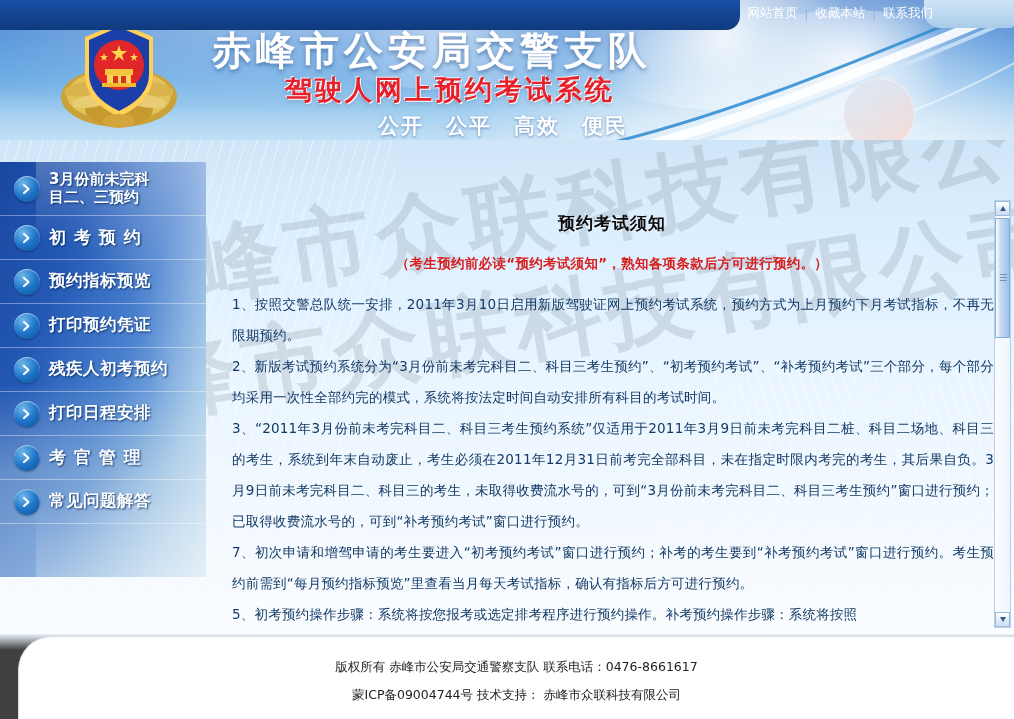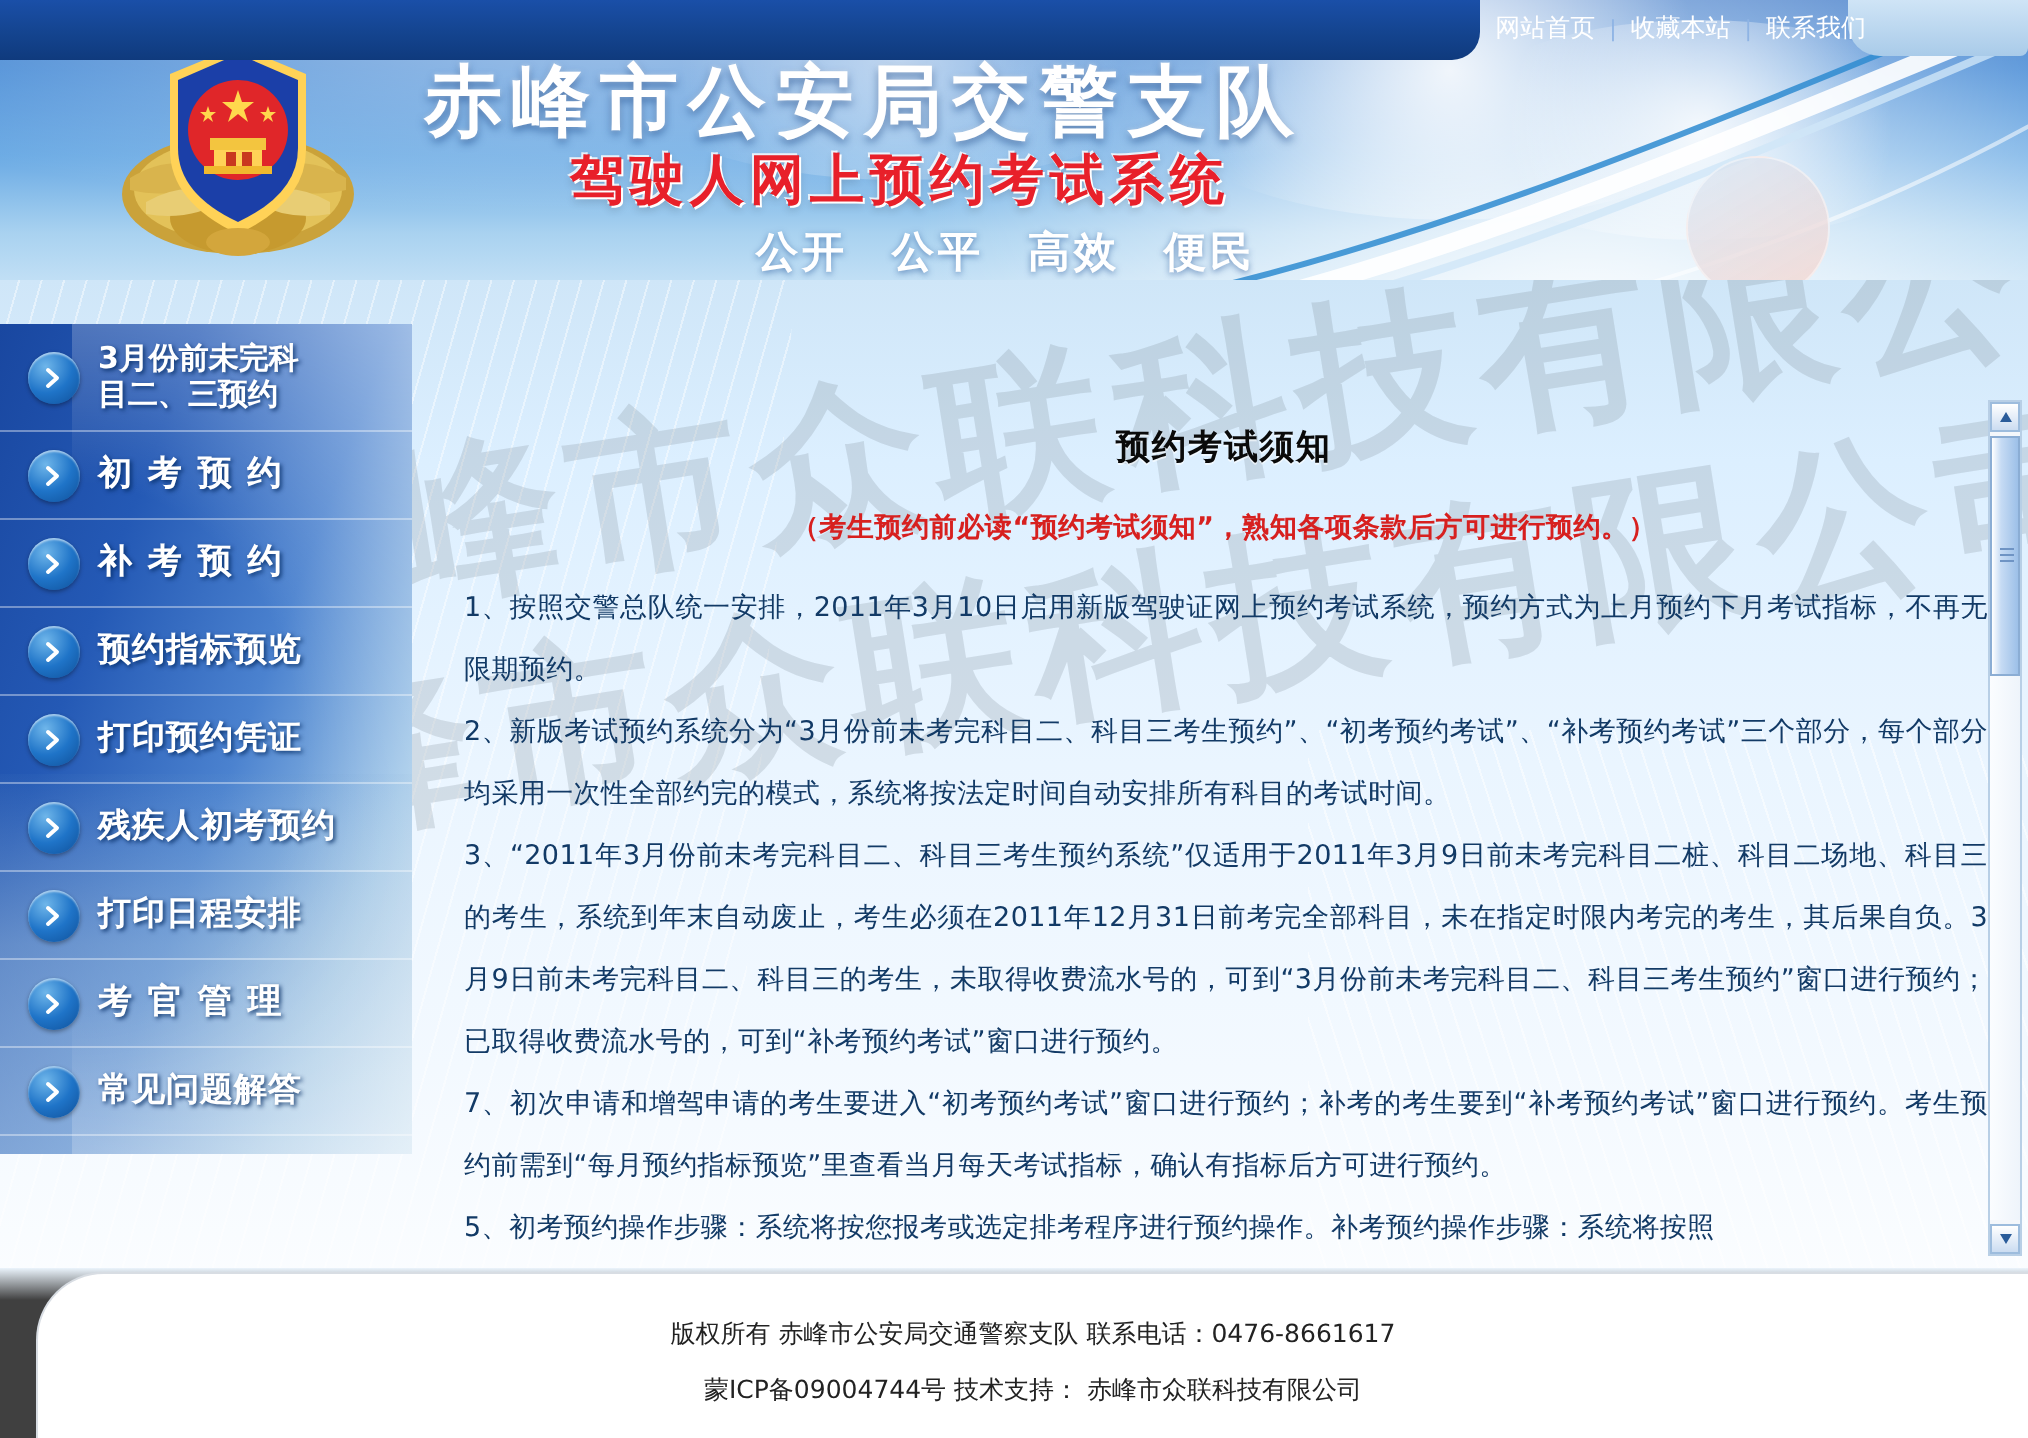--- a/index.html
+++ b/index.html
@@ -19,21 +19,21 @@
     background:linear-gradient(180deg,#1a4fa8 0%,#14448f 55%,#0f3a7d 100%);
     border-bottom-right-radius:14px;
   }
   .topnav{
     position:absolute; left:700px; top:0px; width:240px; height:28px;
     display:flex; align-items:center; justify-content:flex-end; gap:0px;
     z-index:7;
   }
   .topnav a{
     color:#ffffff; font-size:12.5px; text-decoration:none;
-    padding:0 7px; line-height:28px; white-space:nowrap;
+    padding:0 7px; line-height:28px; white-space:nowrap;font-family:Liberation Mono, monospace;
   }
   .topnav .sep{ color:#8fb4e4; font-size:11px; }
   .topnav-tab{
     position:absolute; right:0px; top:0; width:90px; height:28px;
     background:linear-gradient(180deg,#cfe4f6,#a9cbe9);
     border-bottom-left-radius:16px; border-bottom-right-radius:4px;
     z-index:5;
   }
 
   
@@ -320,28 +320,20 @@
 
       <div class="menu-item">
         <span class="mi-icon">
           <svg width="12" height="12" viewBox="0 0 12 12">
               <path d="M3 2 L7.5 6 L3 10" stroke="#ffffff" stroke-width="2" fill="none" stroke-linecap="round" stroke-linejoin="round"></path>
             </svg>
         </span>
         <span class="mi-label">初 考 预 约</span>
       </div>
 
-      <div class="menu-item">
-        <span class="mi-icon">
-          <svg width="12" height="12" viewBox="0 0 12 12">
-              <path d="M3 2 L7.5 6 L3 10" stroke="#ffffff" stroke-width="2" fill="none" stroke-linecap="round" stroke-linejoin="round"></path>
-            </svg>
-        </span>
-        <span class="mi-label">补 考 预 约</span>
-      </div>
 
       <div class="menu-item wide">
         <span class="mi-icon">
           <svg width="12" height="12" viewBox="0 0 12 12">
               <path d="M3 2 L7.5 6 L3 10" stroke="#ffffff" stroke-width="2" fill="none" stroke-linecap="round" stroke-linejoin="round"></path>
             </svg>
         </span>
         <span class="mi-label">预约指标预览</span>
       </div>
 

